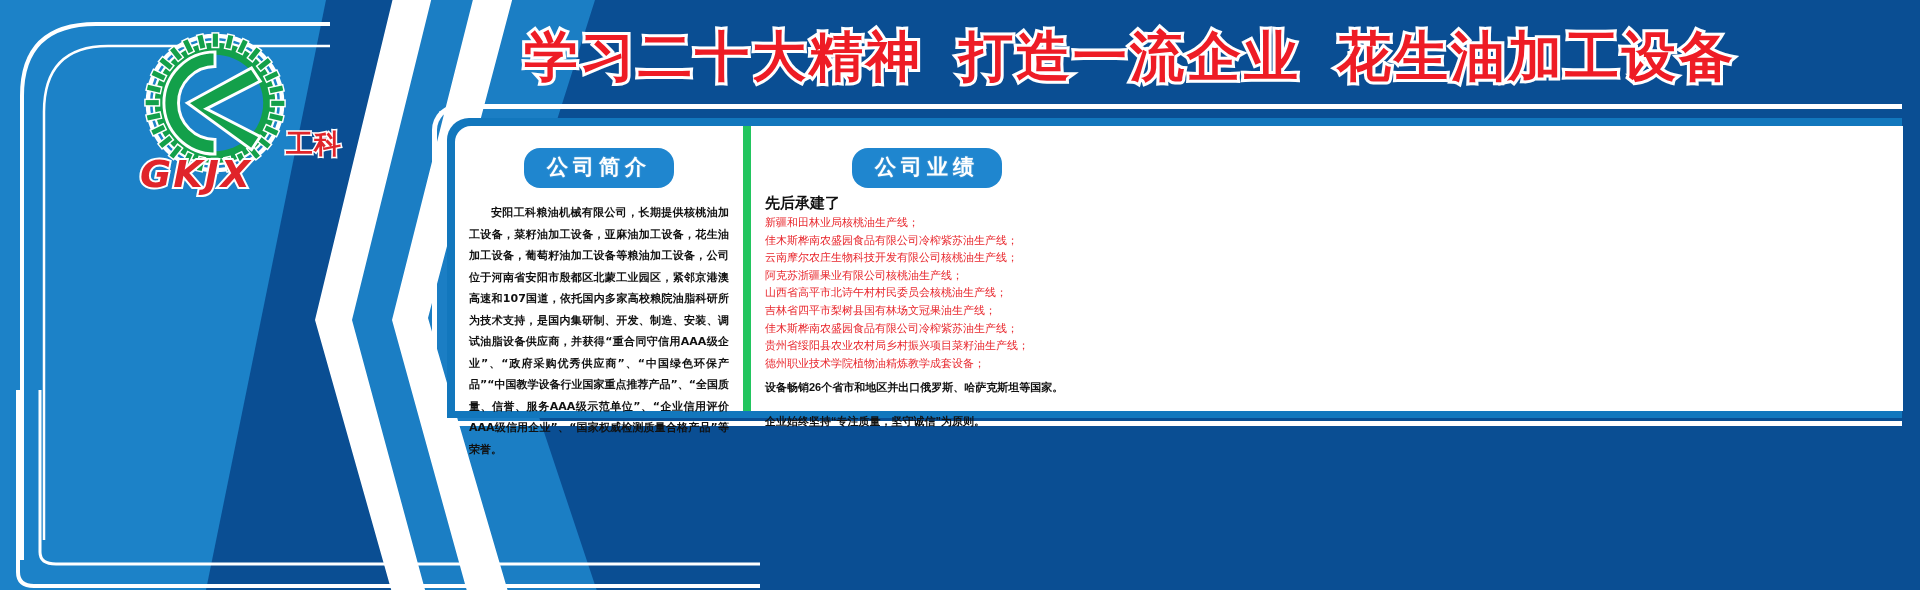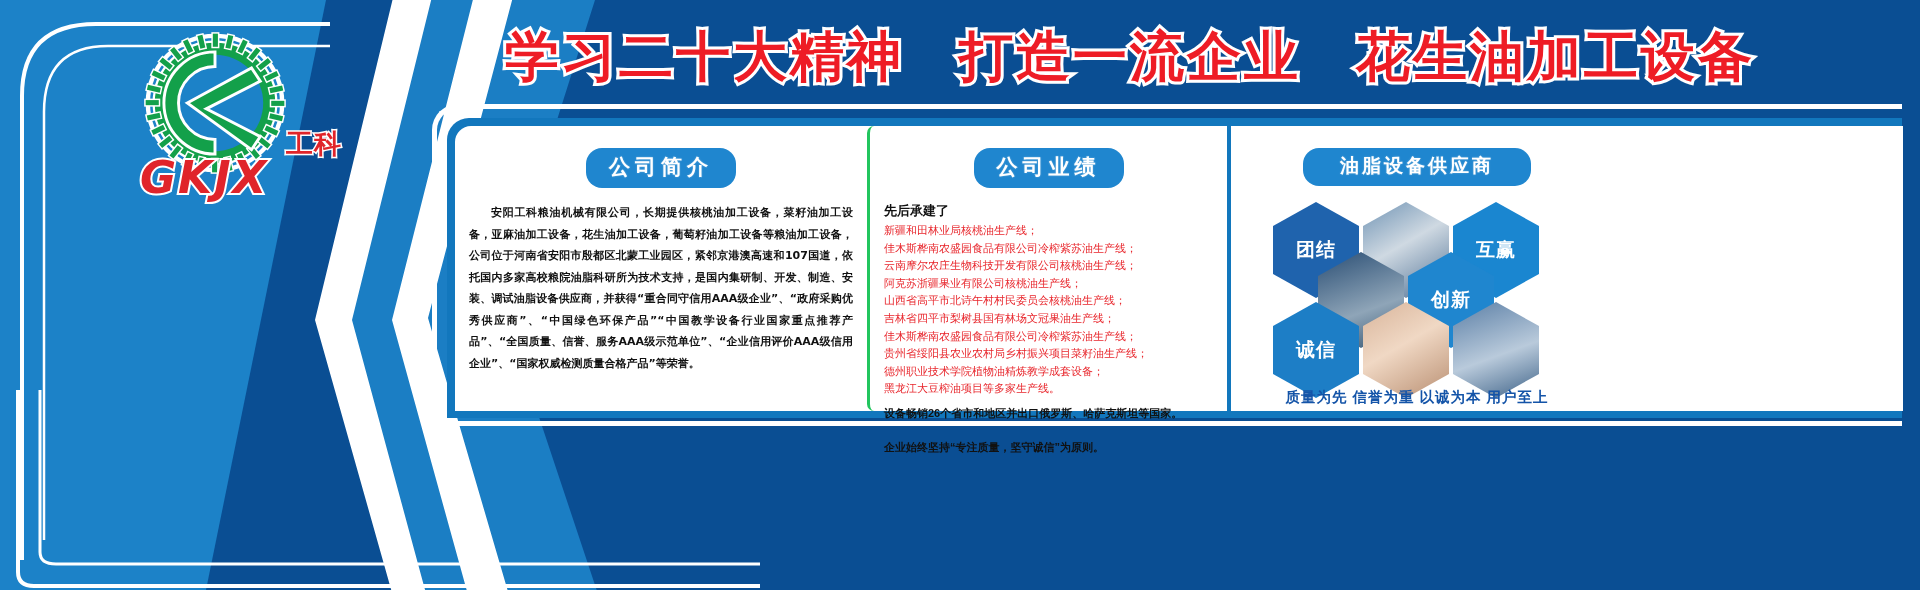--- a/index.html
+++ b/index.html
@@ -39,29 +39,29 @@
     clip-path:polygon(120px 0,210px 0,210px 590px,0 590px);
   }
 
   
   .logo-wrap{position:absolute;left:110px;top:16px;width:230px;height:190px;}
   .logo-gear{position:absolute;left:32px;top:14px;width:146px;height:146px;}
   .logo-cn{position:absolute;left:176px;top:110px;font-size:27px;font-weight:700;
     color:#e0242a;letter-spacing:1px;
     -webkit-text-stroke:3px #ffffff;paint-order:stroke fill;
     white-space:nowrap;}
-  .logo-en{position:absolute;left:30px;top:136px;font-size:44px;font-weight:900;
+  .logo-en{position:absolute;left:30px;top:136px;font-size:38px;font-weight:900;
     color:#e0242a;letter-spacing:2px;font-style:italic;
     -webkit-text-stroke:4px #ffffff;paint-order:stroke fill;
     white-space:nowrap;font-family:"DejaVu Sans",sans-serif;}
 
   
   .headline{
     position:absolute;left:420px;top:18px;width:1420px;height:78px;
-    display:flex;align-items:center;justify-content:center;gap:55px;
+    display:flex;align-items:center;justify-content:center;gap:36px;
     z-index:6;
   }
   .headline span{
     font-size:54px;font-weight:900;color:#ee1c25;letter-spacing:3px;
     -webkit-text-stroke:6px #ffffff;paint-order:stroke fill;
     font-family:"DejaVu Sans","Liberation Sans",sans-serif;
     white-space:nowrap;
   }
 
   
@@ -74,42 +74,42 @@
     position:absolute;left:447px;top:118px;width:1455px;height:300px;
     background:#1277bd;border-radius:22px 0 0 0;
   }
   .card{
     position:absolute;left:455px;top:126px;width:1448px;height:285px;
     background:#ffffff;border-radius:16px 0 0 0;
     display:flex;
   }
 
   .panel{position:relative;box-sizing:border-box;padding:6px 14px 0 14px;}
-  .panel.p1{width:412px;}
-  .panel.p2{width:360px;border-left:3px solid #22c55e;border-radius:7px;}
+  .panel.p1{width:288px;}
+  .panel.p2{width:360px;border-left:8px solid #22c55e;}
   .panel.p3{width:376px;border-left:4px solid #1277bd;}
 
   .pill{
     margin:16px auto 0 auto;background:#1f86cf;color:#ffffff;
     border-radius:16px;text-align:center;
     font-size:21px;font-weight:700;letter-spacing:5px;
     padding:5px 0 7px 0;width:150px;
     text-shadow:0 0 2px rgba(255,255,255,.35);
   }
   .pill.wide{width:228px;font-size:19px;letter-spacing:3px;}
 
   .body-text{
     margin-top:14px;font-size:11px;line-height:21.5px;color:#111;
     text-align:justify;text-justify:inter-ideograph;
     font-family:"DejaVu Sans","Liberation Sans",sans-serif;
     font-weight:700;
   }
   .body-text .indent{text-indent:2em;display:block;}
 
-  .ach-lead{font-size:13px;line-height:18px;color:#111;font-weight:700;margin-top:14px;}
+  .ach-lead{font-size:15px;line-height:18px;color:#111;font-weight:700;margin-top:6px;}
   .ach-list{margin-top:2px;}
   .ach-item{font-size:11px;line-height:17.6px;color:#e8262c;font-weight:400;white-space:nowrap;}
   .ach-tail{font-size:11px;line-height:18px;color:#111;font-weight:700;margin-top:6px;}
 
   
   .hex-area{position:relative;width:100%;height:180px;margin-top:14px;}
   .hex{
     position:absolute;width:86px;height:96px;
     clip-path:polygon(50% 0,100% 25%,100% 75%,50% 100%,0 75%,0 25%);
     display:flex;align-items:center;justify-content:center;
@@ -236,37 +236,20 @@
       <div class="ach-list">
         <div class="ach-item">新疆和田林业局核桃油生产线；</div>
         <div class="ach-item">佳木斯桦南农盛园食品有限公司冷榨紫苏油生产线；</div>
         <div class="ach-item">云南摩尔农庄生物科技开发有限公司核桃油生产线；</div>
         <div class="ach-item">阿克苏浙疆果业有限公司核桃油生产线；</div>
         <div class="ach-item">山西省高平市北诗午村村民委员会核桃油生产线；</div>
         <div class="ach-item">吉林省四平市梨树县国有林场文冠果油生产线；</div>
         <div class="ach-item">佳木斯桦南农盛园食品有限公司冷榨紫苏油生产线；</div>
         <div class="ach-item">贵州省绥阳县农业农村局乡村振兴项目菜籽油生产线；</div>
         <div class="ach-item">德州职业技术学院植物油精炼教学成套设备；</div>
-        <div class="ach-item">黑龙江大豆榨油项目等多家生产线。</div>
       </div>
       <div class="ach-tail">设备畅销26个省市和地区并出口俄罗斯、哈萨克斯坦等国家。</div>
       <div class="ach-tail" style="margin-top:16px">企业始终坚持“专注质量，坚守诚信”为原则。</div>
     </div>
 
-    <div class="panel p3">
-      <div class="pill wide">油脂设备供应商</div>
-
-      <div class="hex-area">
-        <div class="hex solid hx-a">团结</div>
-        <div class="hex photo hx-b"></div>
-        <div class="hex solid2 hx-c">互赢</div>
-        <div class="hex photo hx-d"></div>
-        <div class="hex solid3 hx-e">创新</div>
-        <div class="hex solid4 hx-f">诚信</div>
-        <div class="hex photo hx-g"></div>
-        <div class="hex photo hx-h"></div>
-      </div>
-
-      <div class="slogan">质量为先  信誉为重  以诚为本  用户至上</div>
-    </div>
 
   </div>
 </div>
 
 </body></html>

